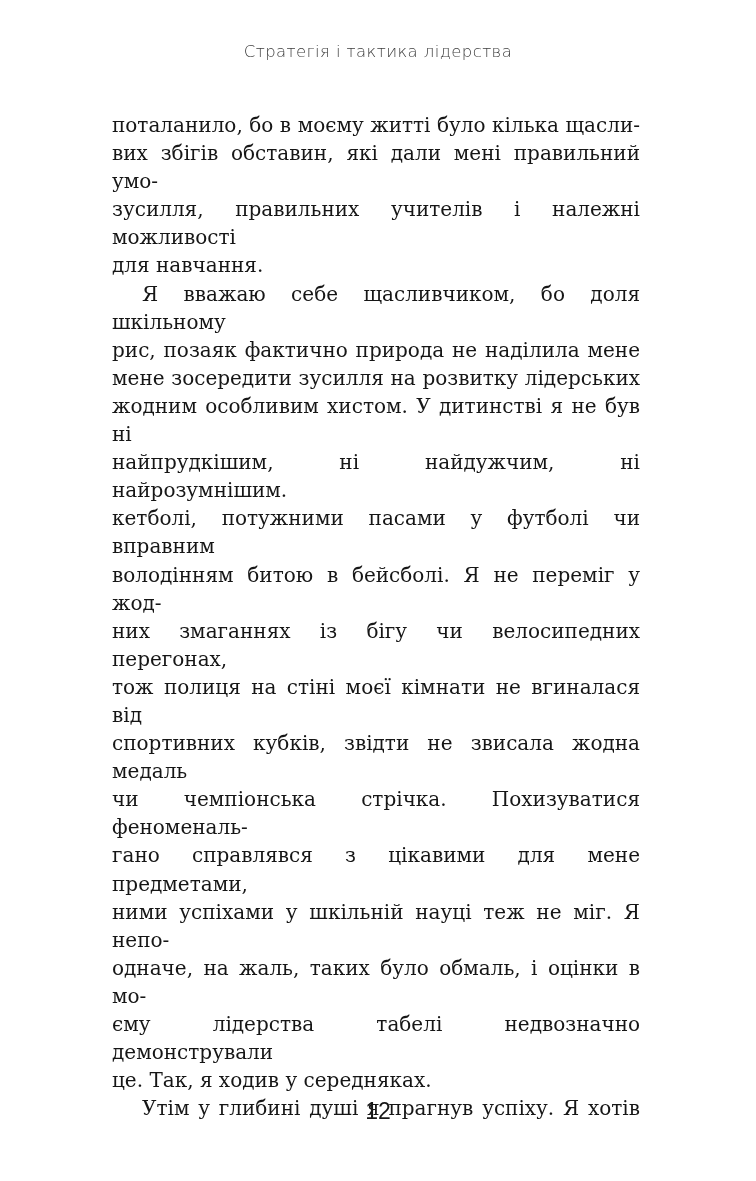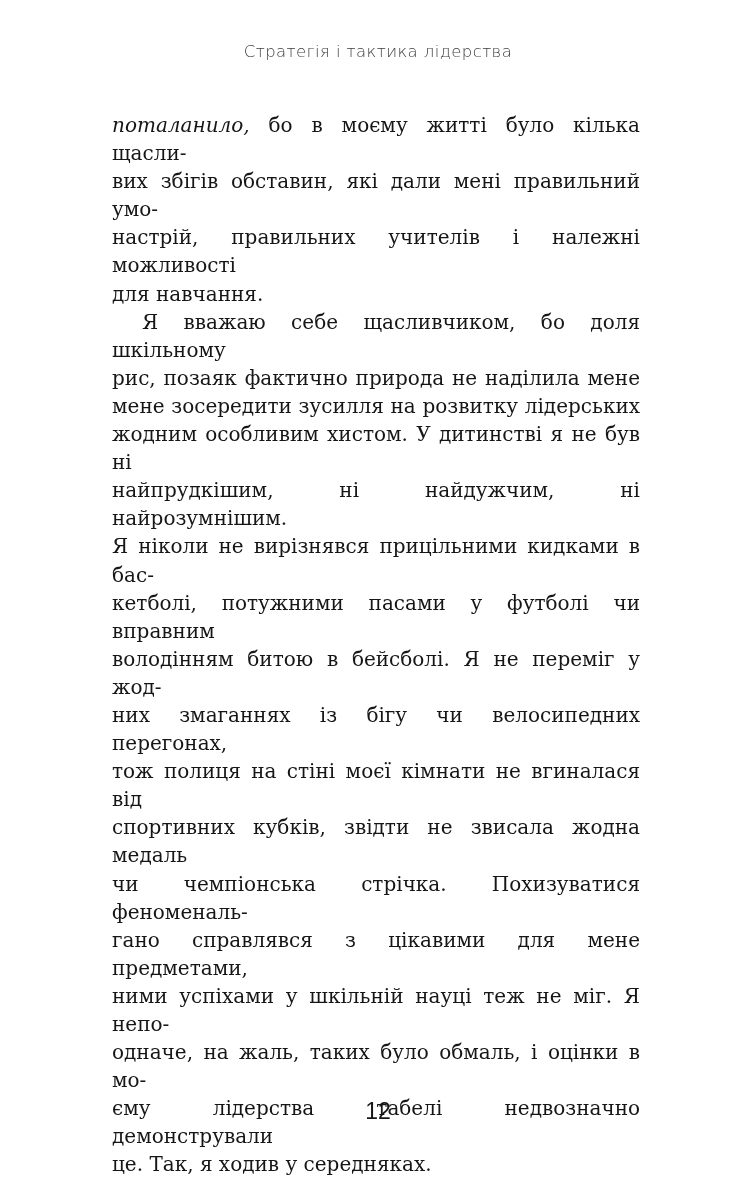--- a/index.html
+++ b/index.html
@@ -34,21 +34,21 @@
     color: #161616;
   }
   .para { margin: 0; padding: 0; }
   .line {
     text-align: justify;
     text-align-last: justify;
     white-space: normal;
   }
   .line.lastline { text-align-last: left; }
   .line.indent { text-indent: 30px; }
-  .italic { font-style: italic; }
+  .italic { }
   .page-number {
     position: absolute;
     top: 1098px;
     left: 0;
     right: 0;
     text-align: center;
     font-family: Liberation Sans, sans-serif;
     font-size: 23px;
     color: #161616;
   }
@@ -58,31 +58,30 @@
 
 <div class="page">
 
   <header class="running-head">Стратегія і тактика лідерства</header>
 
   <div class="text-block">
 
     <div class="para">
       <div class="line"><span class="italic">поталанило,</span> <span>бо в моєму житті було кілька щасли-</span></div>
       <div class="line">вих збігів обставин, які дали мені правильний умо-</div>
-      <div class="line">настрій, правильних учителів і належні можливості</div>
+      <div class="line">зусилля, правильних учителів і належні можливості</div>
       <div class="line lastline">для навчання.</div>
     </div>
 
     <div class="para">
       <div class="line indent">Я вважаю себе щасливчиком, бо доля шкільному</div>
       <div class="line">рис, позаяк фактично природа не наділила мене</div>
       <div class="line">мене зосередити зусилля на розвитку лідерських</div>
       <div class="line">жодним особливим хистом. У дитинстві я не був ні</div>
       <div class="line">найпрудкішим, ні найдужчим, ні найрозумнішим.</div>
-      <div class="line">Я ніколи не вирізнявся прицільними кидками в бас-</div>
       <div class="line">кетболі, потужними пасами у футболі чи вправним</div>
       <div class="line">володінням битою в бейсболі. Я не переміг у жод-</div>
       <div class="line">них змаганнях із бігу чи велосипедних перегонах,</div>
       <div class="line">тож полиця на стіні моєї кімнати не вгиналася від</div>
       <div class="line">спортивних кубків, звідти не звисала жодна медаль</div>
       <div class="line">чи чемпіонська стрічка. Похизуватися феноменаль-</div>
       <div class="line">гано справлявся з цікавими для мене предметами,</div>
       <div class="line">ними успіхами у шкільній науці теж не міг. Я непо-</div>
       <div class="line">одначе, на жаль, таких було обмаль, і оцінки в мо-</div>
       <div class="line">єму лідерства табелі недвозначно демонстрували</div>

